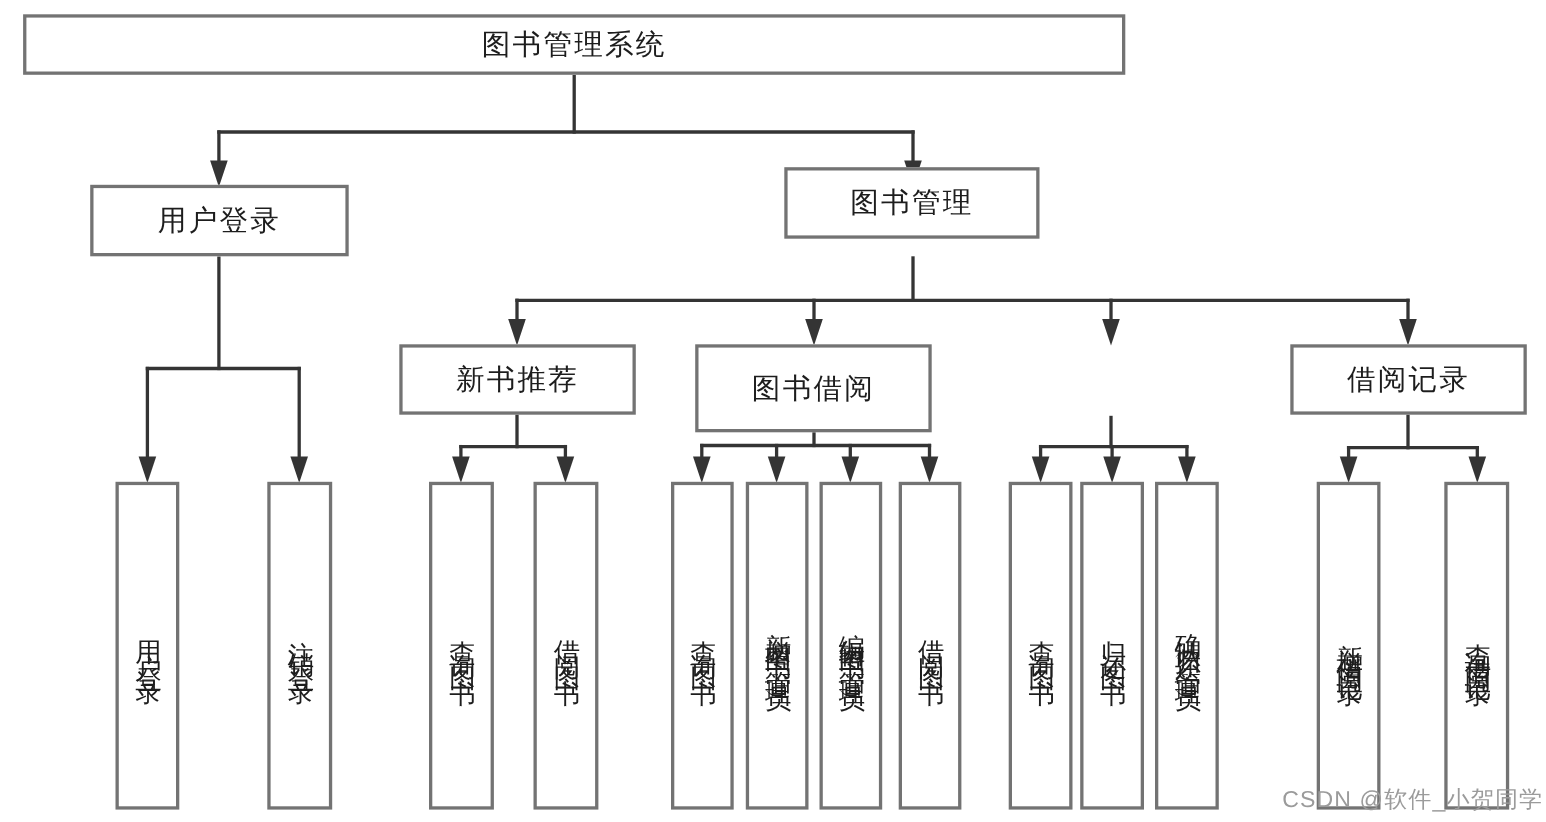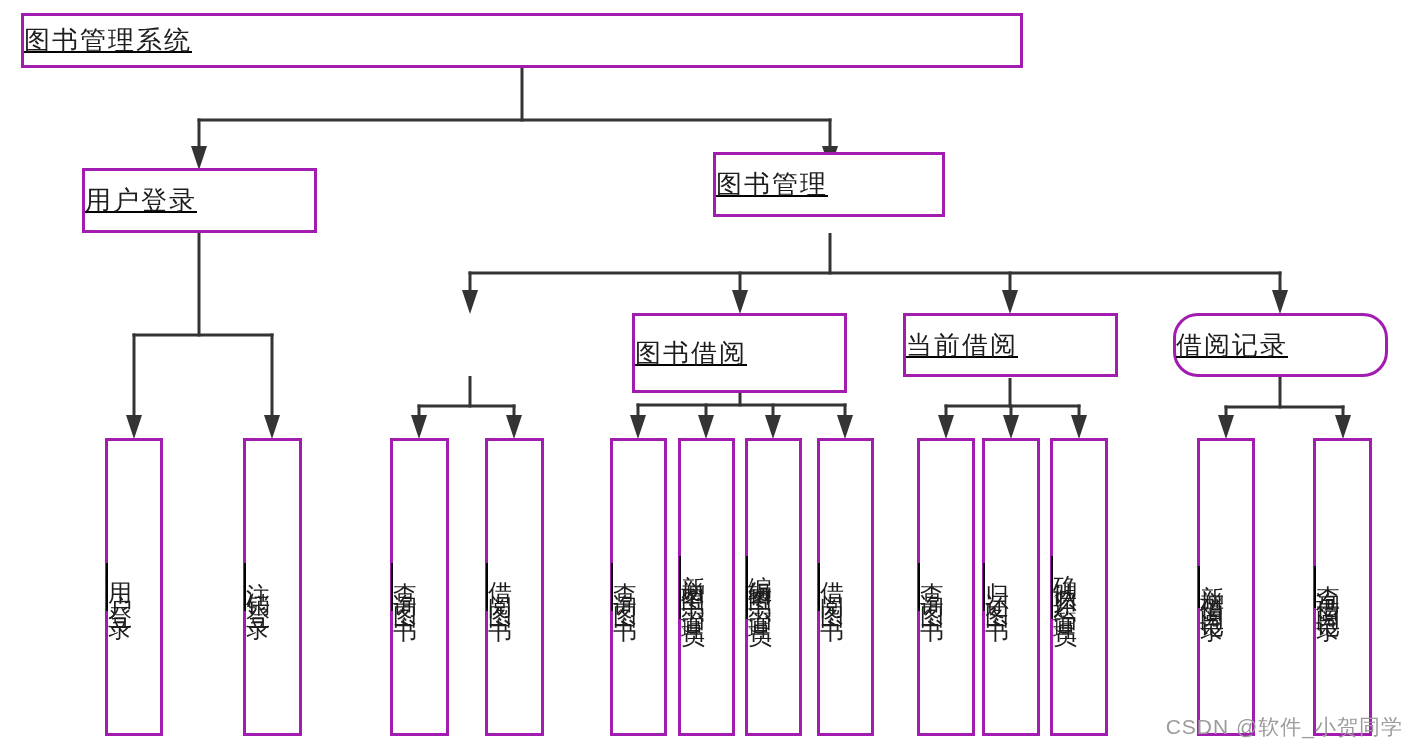--- a/index.html
+++ b/index.html
@@ -3,22 +3,22 @@
 <meta charset="utf-8">
 <style>
   html,body { margin:0; padding:0; background:#ffffff; }
   .canvas {
     position:relative; width:1405px; height:747px; background:#ffffff;
     font-family:"Liberation Sans", sans-serif; overflow:hidden;
   }
   svg.wires { position:absolute; left:0; top:0; z-index:1; }
   .node {
     position:absolute; z-index:2; box-sizing:border-box;
-    border:3px solid #a21caf; background:#ffffff;
-    display:flex; align-items:center; text-decoration:underline;
+    border:3px solid #737373; background:#ffffff;
+    display:flex; align-items:center; justify-content:center;
   }
   .node .lbl {
     font-size:26px; color:#1d1d1d; letter-spacing:2px; white-space:nowrap;
   }
   .leaf .lbl {
     writing-mode:vertical-rl; text-orientation:mixed;
     font-size:24px; line-height:1; letter-spacing:12px; white-space:normal;
   }
   .leaf.long .lbl { letter-spacing:7px; }
   .watermark {
@@ -101,27 +101,27 @@
     <span class="lbl">图书管理系统</span>
   </div>
 
   <div class="node" style="left:82px; top:168px; width:235px; height:65px;">
     <span class="lbl">用户登录</span>
   </div>
   <div class="node" style="left:713px; top:152px; width:232px; height:65px;">
     <span class="lbl">图书管理</span>
   </div>
 
+  <div class="node" style="left:363px; top:313px; width:215px; height:64px;">
+    <span class="lbl">新书推荐</span>
+  </div>
   <div class="node" style="left:632px; top:313px; width:215px; height:80px;">
     <span class="lbl">图书借阅</span>
   </div>
-  <div class="node" style="left:903px; top:313px; width:215px; height:64px;">
-    <span class="lbl">当前借阅</span>
-  </div>
-  <div class="node" style="left:1173px; top:313px; width:215px; height:64px;border-radius:25px;">
+  <div class="node" style="left:1173px; top:313px; width:215px; height:64px;">
     <span class="lbl">借阅记录</span>
   </div>
 
   <div class="node leaf" style="left:105px; top:438px; width:58px; height:298px;">
     <span class="lbl">用户登录</span>
   </div>
   <div class="node leaf" style="left:243px; top:438px; width:59px; height:298px;">
     <span class="lbl">注销登录</span>
   </div>
 

